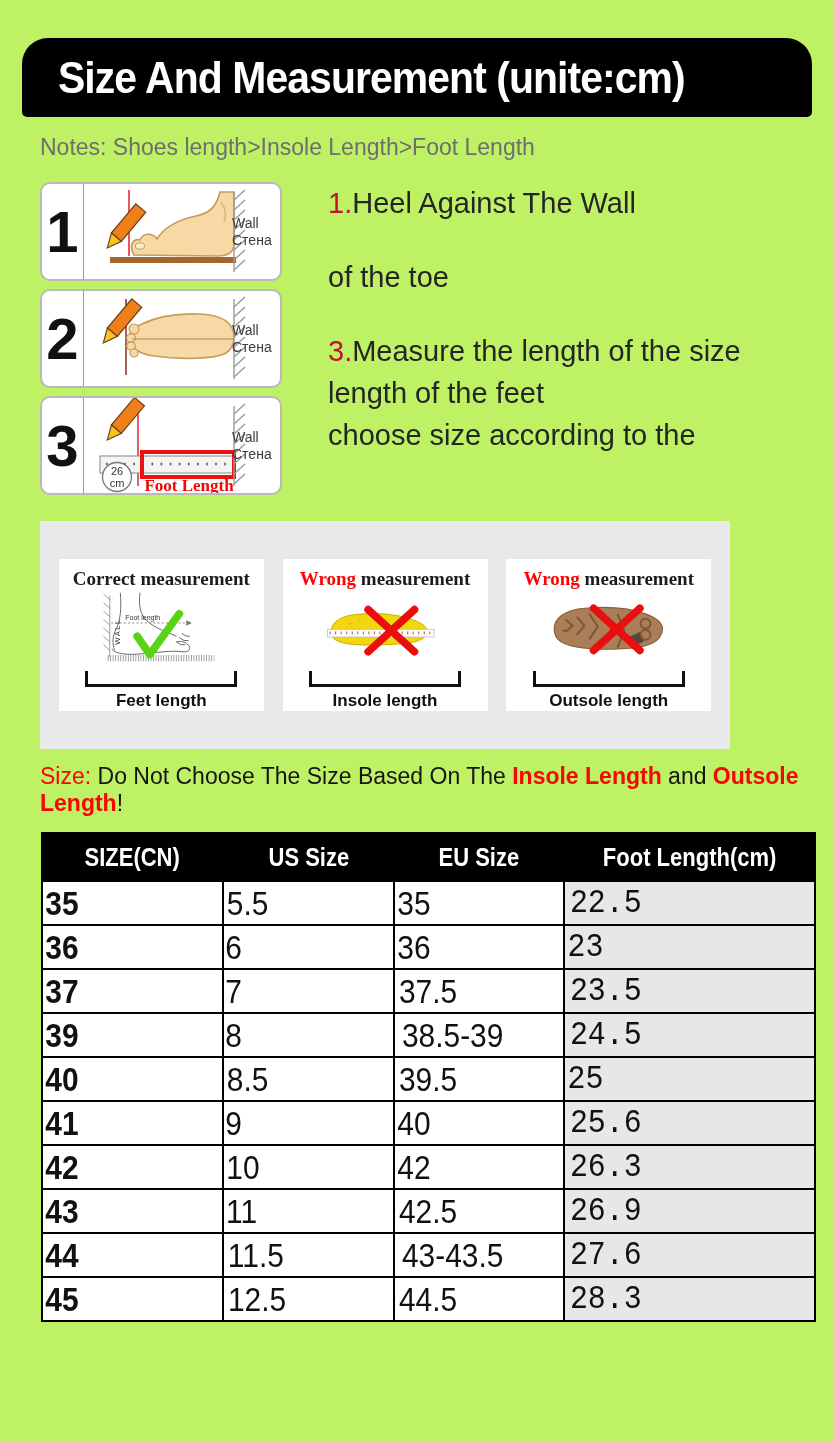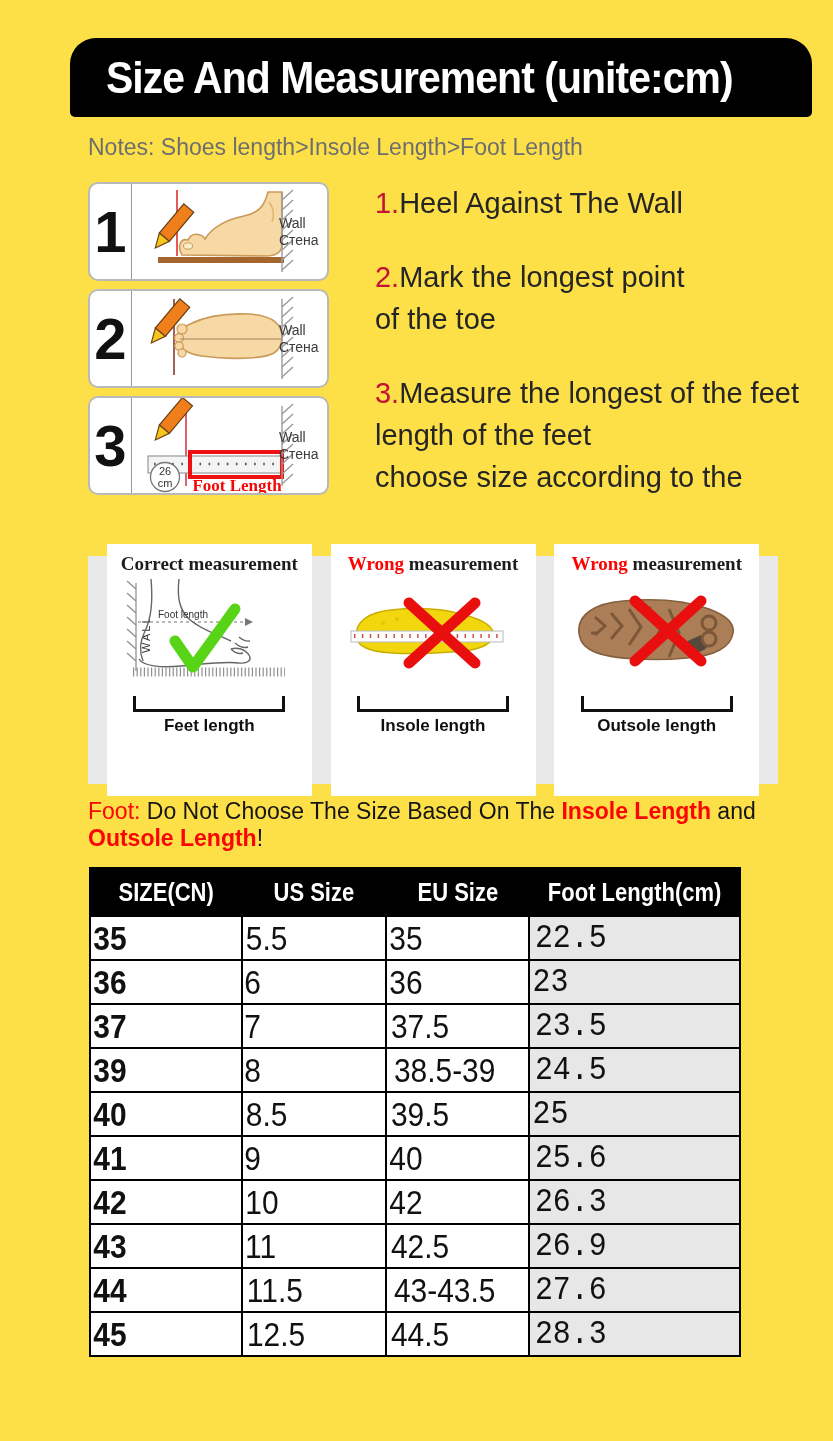--- a/index.html
+++ b/index.html
@@ -1,21 +1,20 @@
 <!DOCTYPE html>
 <html><head>
 <meta charset="utf-8">
 <style>
   * { margin:0; padding:0; box-sizing:border-box; }
   body { background:#fff; }
   .page {
-    position:relative; width:833px; height:1441px; background:#fde047;
+    position:relative; width:833px; height:1441px; background:#bef264;
     font-family:"Liberation Sans","DejaVu Sans",sans-serif; color:#222;
     overflow:hidden;
-    padding-left:48px;
   }
   
   .header-bar {
     margin:38px 21px 0 22px; height:79px; background:#000;
     border-radius:26px 26px 5px 5px; display:flex; align-items:center;
     padding-left:36px;
   }
   .header-title {
     color:#fff; font-size:44px; font-weight:700; letter-spacing:-1px;
     transform:scaleX(0.93); transform-origin:left center; white-space:nowrap;
@@ -42,42 +41,42 @@
   .wall-label span { display:block; }
   .instructions { margin-left:46px; width:460px; padding-top:0px; }
   .instruction { font-size:29px; line-height:42px; color:#252525; margin-bottom:32px; }
   .inum { color:#c41236; }
   
   .cards-strip {
     margin:26px 0 0 40px; width:690px; height:228px; background:#e9e9e9;
     display:flex; justify-content:space-evenly; align-items:center;
   }
   .card {
-    width:205px; height:252px; background:#fff; display:flex; flex-direction:column;
+    width:205px; height:152px; background:#fff; display:flex; flex-direction:column;
     align-items:center; padding-top:9px;
   }
   .card-title {
     font-family:"Liberation Serif","DejaVu Serif",serif; font-size:19px;
     font-weight:600; color:#1d1d1d; white-space:nowrap;
   }
   .card.wrong .title-prefix { color:#fb0404; }
   .card-art { width:180px; height:124px; }
   .bracket { width:152px; height:13px; border-bottom:3px solid #101010; position:relative; }
   .bracket::before, .bracket::after {
     content:""; position:absolute; bottom:0; width:3px; height:13px; background:#101010;
   }
   .bracket::before { left:0; } .bracket::after { right:0; }
   .card-label { margin-top:4px; font-size:17px; font-weight:700; color:#101010; }
   
   .note-line { margin:14px 0 0 40px; font-size:23px; color:#151515; }
   .note-red { color:#fb0404; }
   .note-red-bold { color:#fb0404; font-weight:700; }
   
   .size-table {
-    margin:15px 0 0 41px; width:652px; border-collapse:collapse;
+    margin:15px 0 0 41px; width:775px; border-collapse:collapse;
     border:2px solid #000; table-layout:fixed;
   }
   .size-table th {
     background:#000; color:#fff; height:48px; font-size:25px; font-weight:700;
     border:2px solid #000; text-align:center;
   }
   .size-table td {
     height:44px; font-size:34px; border:2px solid #000; text-align:left;
     color:#111; background:#fff;
   }
@@ -202,25 +201,24 @@
           </div>
         </div>
       </div>
     </div>
 
     <div class="instructions">
       <div class="instruction">
         <span class="inum">1.</span><span>Heel Against The Wall</span>
       </div>
       <div class="instruction">
-        <div><span class="inum">2.</span><span>Mark the longest point</span></div>
         <div>of the toe</div>
       </div>
       <div class="instruction">
-        <div><span class="inum">3.</span><span>Measure the longest of the feet</span></div>
+        <div><span class="inum">3.</span><span>Measure the length of the size</span></div>
         <div>length of the feet</div>
         <div>choose size according to the</div>
       </div>
     </div>
   </div>
 
   <div class="cards-strip">
 
     <div class="card correct">
       <div class="card-title">
@@ -296,21 +294,21 @@
           <line x1="68" y1="26" x2="134" y2="86"></line>
           <line x1="134" y1="26" x2="68" y2="86"></line>
         </g>
       </svg>
       <div class="bracket"></div>
       <div class="card-label">Outsole length</div>
     </div>
   </div>
 
   <p class="note-line">
-    <span class="note-red">Foot:</span><span> Do Not Choose The Size Based On The </span><span class="note-red-bold">Insole Length</span><span> and </span><span class="note-red-bold">Outsole Length</span><span>!</span>
+    <span class="note-red">Size:</span><span> Do Not Choose The Size Based On The </span><span class="note-red-bold">Insole Length</span><span> and </span><span class="note-red-bold">Outsole Length</span><span>!</span>
   </p>
 
   <table class="size-table">
     <colgroup>
       <col style="width:23.4%">
         <col style="width:22.2%">
         <col style="width:21.9%">
         <col style="width:32.5%">
     </colgroup>
     <thead>

